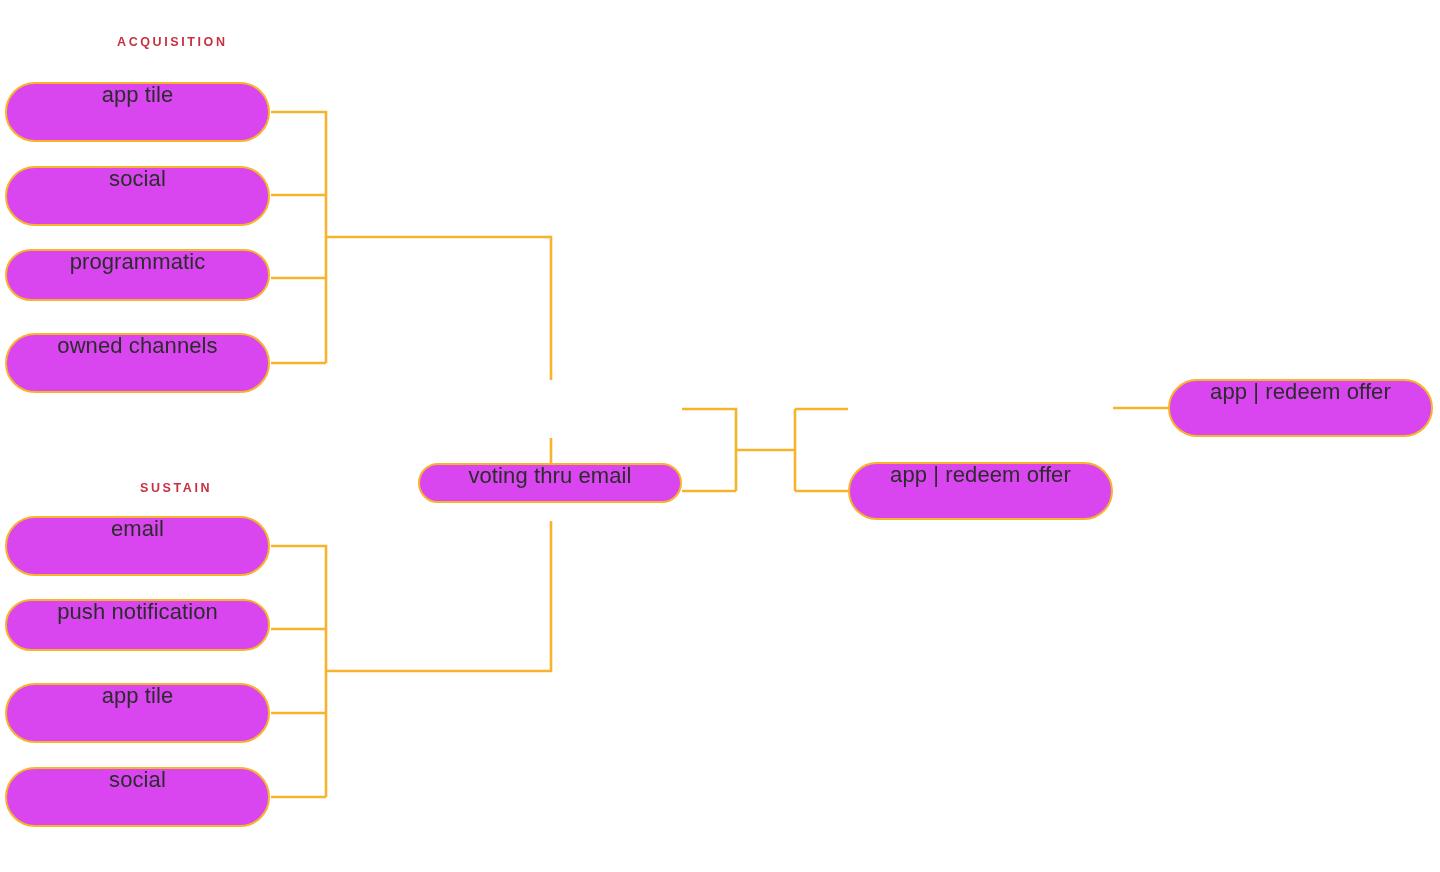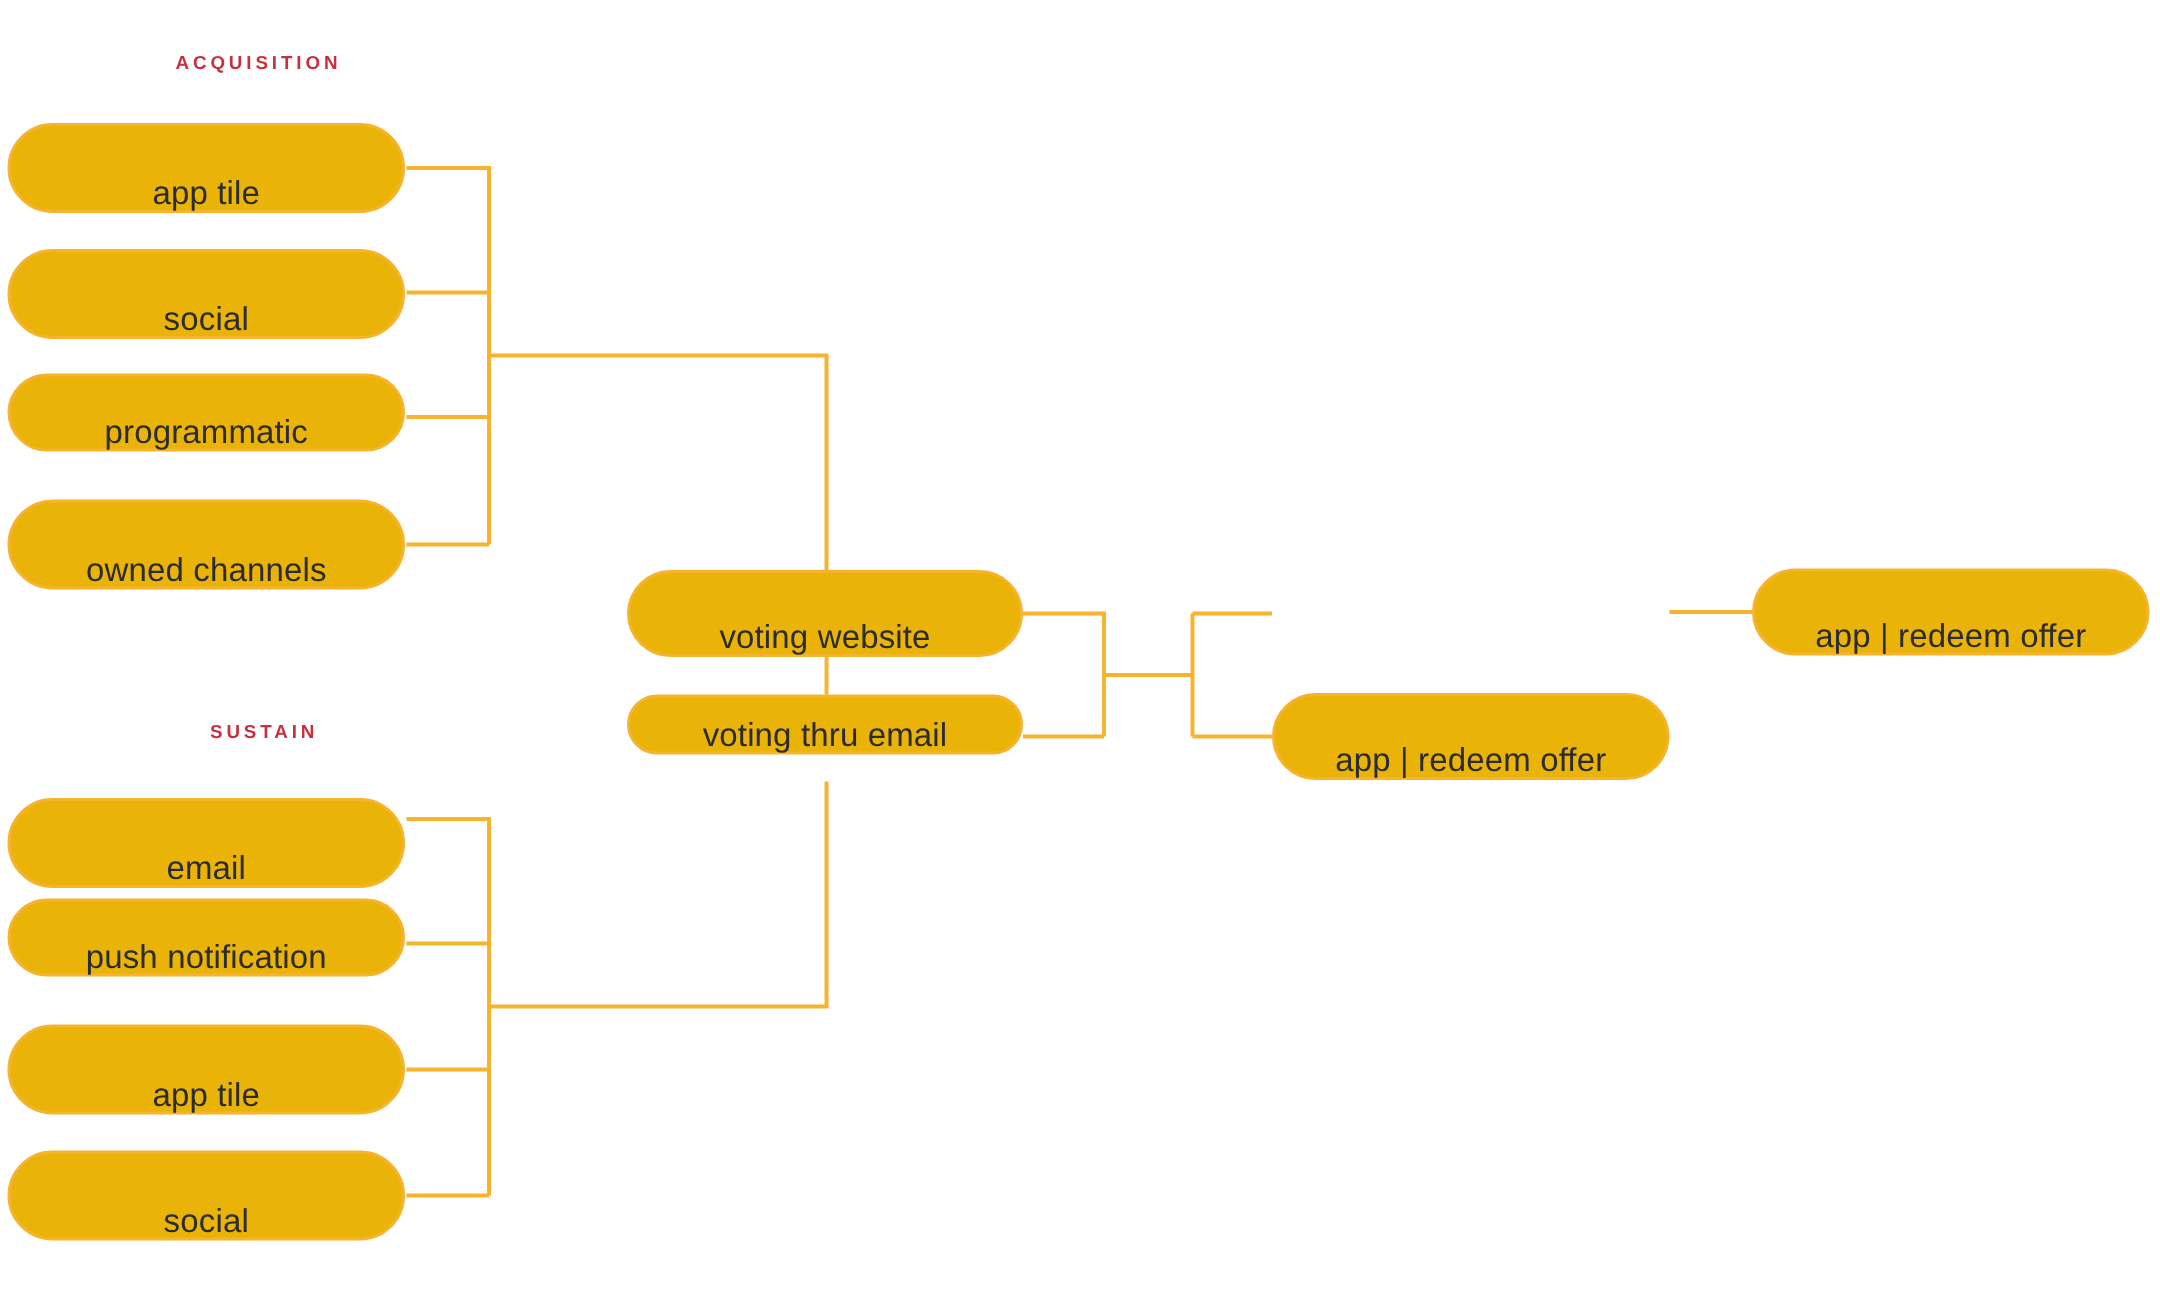--- a/index.html
+++ b/index.html
@@ -36,24 +36,24 @@
     color: #c7313f;
     text-transform: uppercase;
     white-space: nowrap;
     font-family: "Liberation Sans", sans-serif;
     margin-left: 41px;
   }
   .pill {
     position: absolute;
     box-sizing: border-box;
     border: 2.5px solid #f6b32b;
-    background: #eab308;
+    background: #d946ef;
     border-radius: 999px;
     display: flex;
-    align-items: flex-end;
+    align-items: flex-start;
     justify-content: center;
     font-size: 22px;
     line-height: 1;
     color: #2c2c2c;
     letter-spacing: 0.1px;
     font-family: "Liberation Sans", sans-serif;
     white-space: nowrap;
   }
   .pill-label {
     display: block;
@@ -98,36 +98,33 @@
   </div>
   <div class="pill" style="left:5px; top:249px; width:265px; height:52px;">
     <span class="pill-label">programmatic</span>
   </div>
   <div class="pill" style="left:5px; top:333px; width:265px; height:60px;">
     <span class="pill-label">owned channels</span>
   </div>
 
   <div class="group-label" style="left:99px; top:481px;">SUSTAIN</div>
 
-  <div class="pill" style="left:5px; top:516px; width:265px; height:60px;margin-top:16px;">
+  <div class="pill" style="left:5px; top:516px; width:265px; height:60px;">
     <span class="pill-label">email</span>
   </div>
   <div class="pill" style="left:5px; top:599px; width:265px; height:52px;">
     <span class="pill-label">push notification</span>
   </div>
   <div class="pill" style="left:5px; top:683px; width:265px; height:60px;">
     <span class="pill-label">app tile</span>
   </div>
   <div class="pill" style="left:5px; top:767px; width:265px; height:60px;">
     <span class="pill-label">social</span>
   </div>
 
-  <div class="pill" style="left:418px; top:380px; width:264px; height:58px;">
-    <span class="pill-label">voting website</span>
-  </div>
   <div class="pill" style="left:418px; top:463px; width:264px; height:40px;">
     <span class="pill-label">voting thru email</span>
   </div>
 
   <div class="pill" style="left:848px; top:462px; width:265px; height:58px;">
     <span class="pill-label">app | redeem offer</span>
   </div>
 
   <div class="pill" style="left:1168px; top:379px; width:265px; height:58px;">
     <span class="pill-label">app | redeem offer</span>

